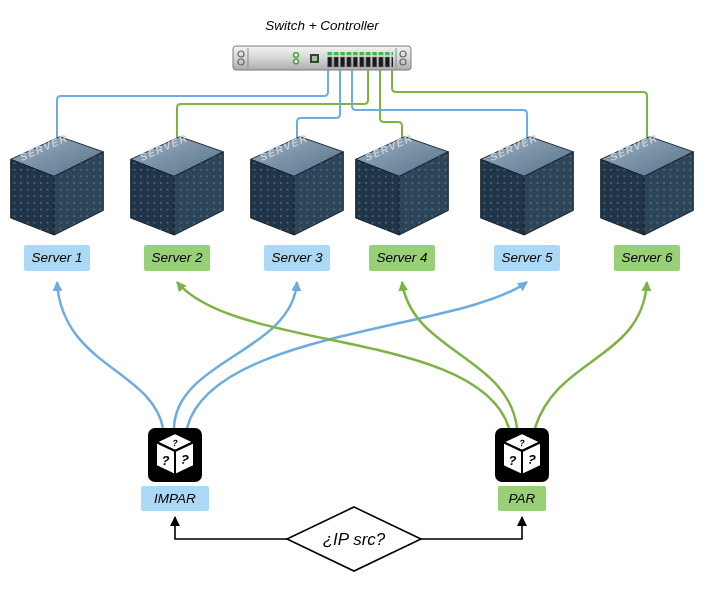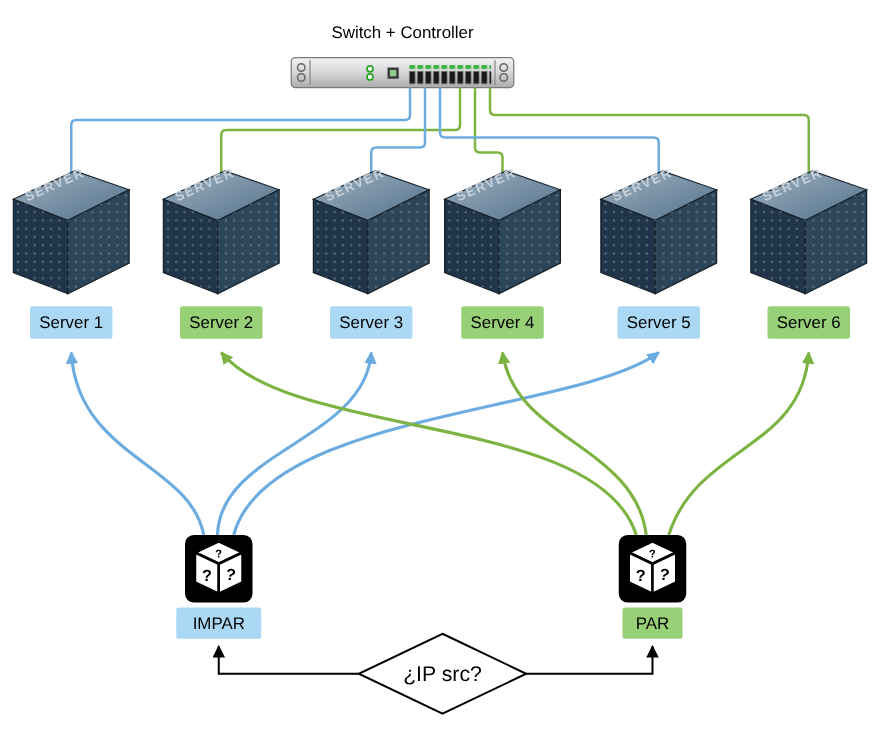--- a/index.html
+++ b/index.html
@@ -1,17 +1,17 @@
 <!DOCTYPE html>
 <html style="--blue-fill: #ABD9F5; --green-fill: #97D077; --blue-line: #6CACE0; --green-line: #7CB342;"><head>
 <meta charset="utf-8">
 <style>
   html,body{margin:0;padding:0;background:#ffffff;}
   .stage{width:709px;height:592px;position:relative;background:#fff;overflow:hidden;
-         font-family:"Liberation Sans","DejaVu Sans",sans-serif;}
+         font-family:"Liberation Sans","DejaVu Sans",sans-serif;font-style:italic;}
   svg{display:block;}
   text{font-family:"Liberation Sans","DejaVu Sans",sans-serif;fill:#000;}
   .title-text{font-size:13.5px;text-anchor:middle;}
   .node-label{font-size:13.5px;text-anchor:middle;}
   .diamond-label{font-size:17px;text-anchor:middle;}
   .cube-text{font-size:11px;font-weight:bold;fill:#C6D1DC;letter-spacing:1.5px;}
   .die-q{font-weight:bold;fill:#000;text-anchor:middle;}
   .blue-line{fill:none;stroke:var(--blue-line);stroke-width:2;}
   .green-line{fill:none;stroke:var(--green-line);stroke-width:2;}
   .flow-blue{fill:none;stroke:var(--blue-line);stroke-width:2.5;}

